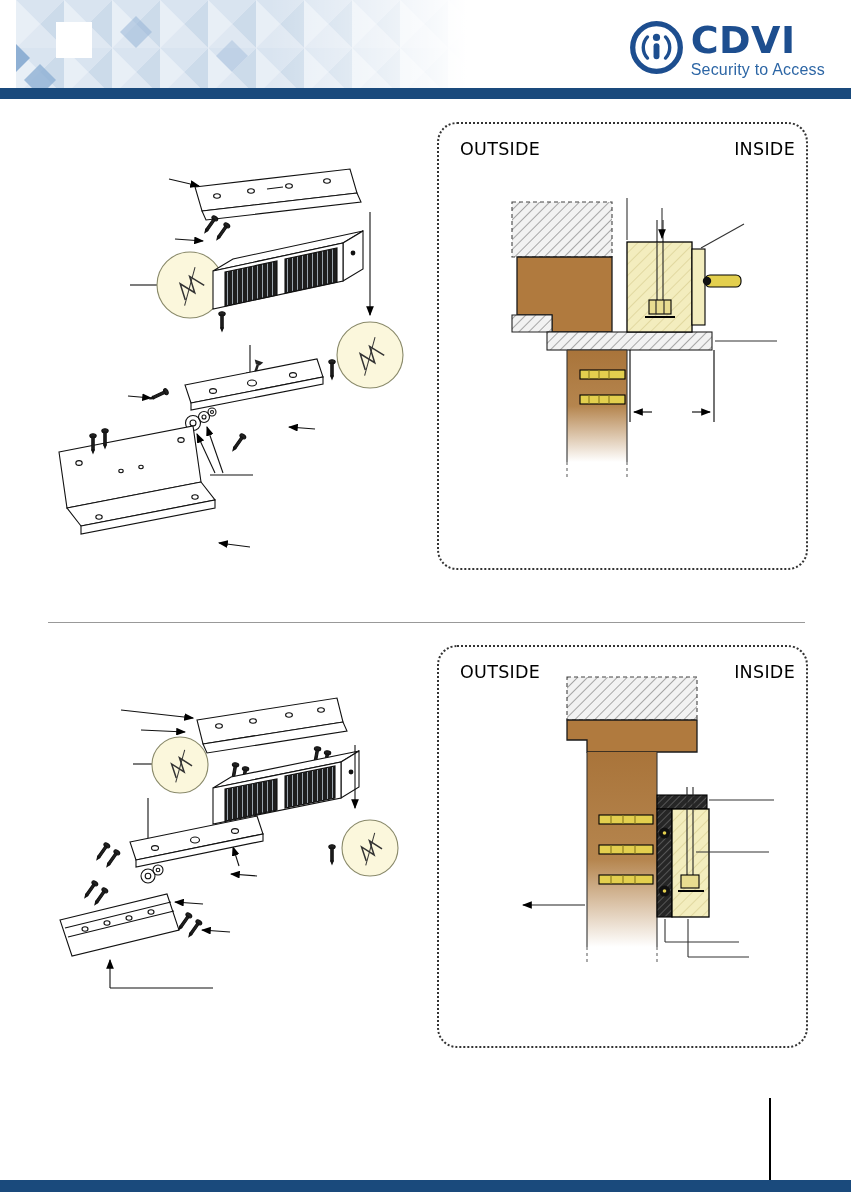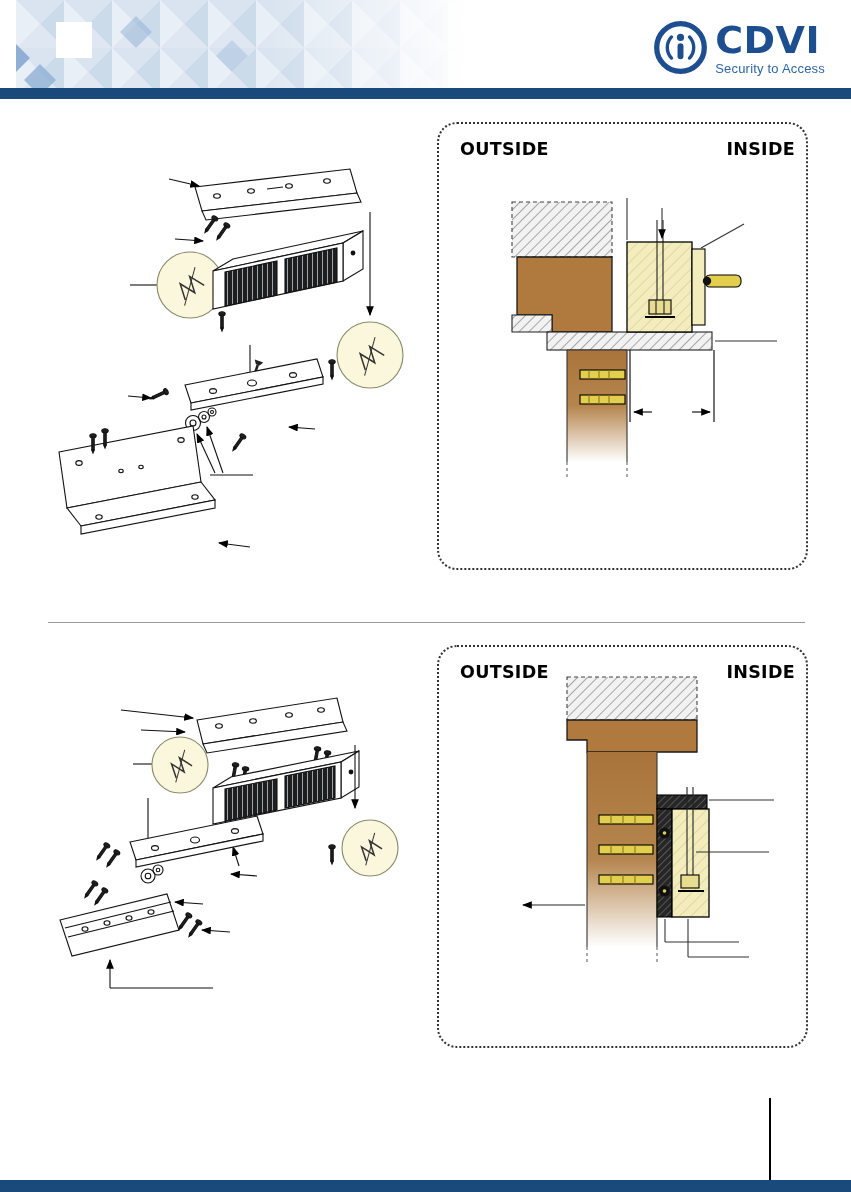--- a/index.html
+++ b/index.html
@@ -7,26 +7,26 @@
   body{font-family:"Liberation Sans",sans-serif}
   .page{position:relative;width:851px;height:1192px;background:#fff;overflow:hidden}
 
   .header{position:absolute;top:0;left:16px;width:851px;height:88px;background:#fff}
   .topbar{position:absolute;top:88px;left:0;width:851px;height:11px;background:#1a4a7c}
   .footbar{position:absolute;top:1180px;left:0;width:851px;height:12px;background:#1a4a7c}
 
   .logo{position:absolute;top:20px;right:42px;display:flex;align-items:flex-start;gap:7px}
   .logo-icon{width:55px;height:55px}
   .logo-name{font-weight:bold;font-size:38px;line-height:40px;color:#1d4e8f;letter-spacing:.5px;font-family:"DejaVu Sans",sans-serif}
-  .logo-tag{font-size:13px;color:#2d66a5;margin-top:1px;letter-spacing:.2px}
+  .logo-tag{font-size:16px;color:#2d66a5;margin-top:1px;letter-spacing:.2px}
 
   .panel{position:absolute;left:437px;width:371px;border:2px dotted #333;border-radius:20px;background:#fff}
   .panel.p-top{top:122px;height:448px}
   .panel.p-bottom{top:645px;height:403px}
-  .side-label{position:absolute;top:15px;font-weight:bold;font-size:17.5px;color:#000;font-family:"DejaVu Sans",sans-serif;letter-spacing:.3px}
+  .side-label{position:absolute;top:15px;font-weight:normal;font-size:17.5px;color:#000;font-family:"DejaVu Sans",sans-serif;letter-spacing:.3px}
   .side-label.outside{left:21px}
   .side-label.inside{right:11px}
   .panel svg.cs{position:absolute;left:0;top:0}
 
   .expl{position:absolute}
   .expl.e-top{left:45px;top:155px}
   .expl.e-bottom{left:45px;top:680px}
 
   .divider{position:absolute;left:48px;top:622px;width:757px;border-top:1px solid #999}
   .edge-line{position:absolute;left:769px;top:1098px;height:82px;border-left:2px solid #000}

